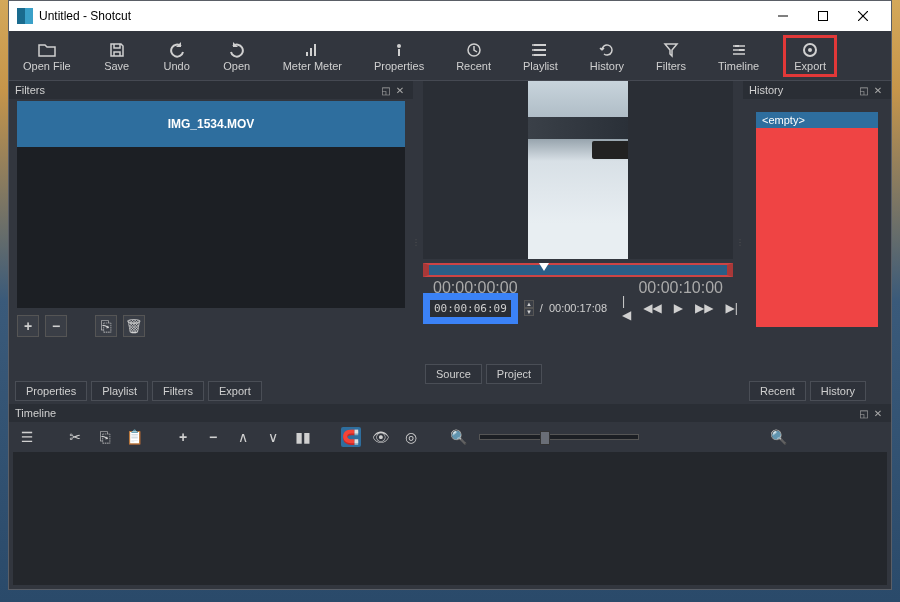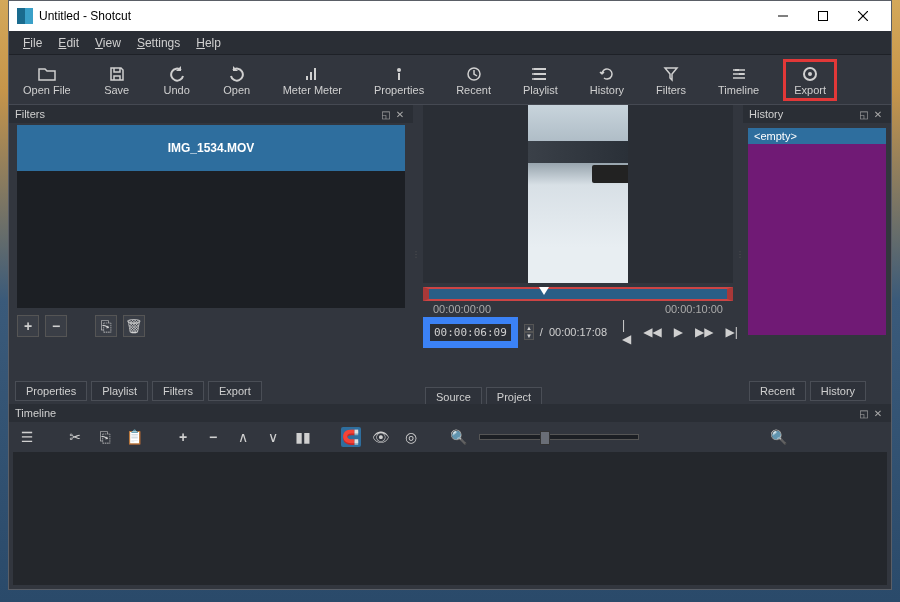--- a/index.html
+++ b/index.html
@@ -29,28 +29,28 @@
 .tab { background: #2e323a; color: #d0d0d0; font-size: 11px; padding: 3px 10px; border: 1px solid #4a4e56; cursor: default; }
 .splitter { width: 6px; background: #32363e; display: flex; align-items: center; justify-content: center; color: #555; font-size: 8px; }
 .preview-panel { width: 318px; display: flex; flex-direction: column; background: #32363e; }
 .preview-canvas { height: 178px; background: #2a2e35; display: flex; align-items: center; justify-content: center; margin: 0 4px; }
 .vid { width: 100px; height: 178px; background: linear-gradient(180deg, #c8d4dc 0%, #aab8c2 25%, #8a98a2 30%, #d8e0e6 45%, #e8eef2 80%); position: relative; }
 .vid::before { content: ""; position: absolute; top: 36px; left: 0; right: 0; height: 22px; background: linear-gradient(90deg, #3a4048 0%, #2a3038 100%); }
 .vid::after { content: ""; position: absolute; top: 60px; right: 0; width: 36px; height: 18px; background: #222; border-radius: 2px 0 0 2px; }
 .scrub { height: 34px; padding: 4px; }
 .scrub-track { height: 14px; background: #2a5e86; border-left: 6px solid #a83838; border-right: 6px solid #a83838; border-top: 2px solid #c44; border-bottom: 2px solid #c44; position: relative; }
 .scrub-head { position: absolute; left: 37%; top: -2px; width: 0; height: 0; border-left: 5px solid transparent; border-right: 5px solid transparent; border-top: 8px solid #fff; }
-.scrub-labels { display: flex; justify-content: space-between; font-size: 11px; color: #aaa; padding: 2px 10px; }
+.scrub-labels { display: flex; justify-content: space-between; font-size: 16px; color: #aaa; padding: 2px 10px; }
 .transport { height: 30px; display: flex; align-items: center; gap: 6px; padding: 0 4px; font-size: 11px; color: #d0d0d0; }
 .timecode { background: #2a2e35; border: 7px solid #3b82f6; padding: 2px 4px; font-family: monospace; }
 .spin { display: flex; flex-direction: column; }
 .spin div { width: 10px; height: 8px; background: #3a3e46; border: 1px solid #555; font-size: 6px; text-align: center; line-height: 6px; }
 .tctrl { color: #d0d0d0; font-size: 12px; padding: 0 3px; cursor: default; }
 .history-panel { width: 148px; display: flex; flex-direction: column; background: #32363e; }
-.history-body { flex: 1; background: #701a75; margin: 5px; }
+.history-body { flex: 1; background: #ef4444; margin: 13px; }
 .hist-item { background: #2e6e9e; color: #fff; font-size: 11px; padding: 2px 6px; }
 .timeline-panel { height: 185px; background: #32363e; display: flex; flex-direction: column; }
 .tl-tools { height: 30px; display: flex; align-items: center; gap: 10px; padding: 4px 8px; background: #32363e; }
 .tl-tools .tic { width: 20px; height: 20px; display: flex; align-items: center; justify-content: center; color: #d0d0d0; font-size: 14px; cursor: default; }
 .tl-tools .tic.sel { background: #2e6e9e; border-radius: 2px; }
 .tl-body { flex: 1; background: #24272c; margin: 0 4px 4px 4px; }
 .zoom { width: 160px; height: 6px; background: #1c1f24; position: relative; border: 1px solid #555; }
 .zoom-handle { position: absolute; left: 38%; top: -4px; width: 10px; height: 14px; background: #6a6e76; border: 1px solid #333; }
 svg { display: block; }
 </style>
@@ -74,27 +74,20 @@
         </svg>
     </div>
     <div class="winbtn">
       <svg width="10" height="10" viewBox="0 0 10 10">
           <line x1="0" y1="0" x2="10" y2="10" stroke="#000" stroke-width="1.2"></line>
           <line x1="10" y1="0" x2="0" y2="10" stroke="#000" stroke-width="1.2"></line>
         </svg>
     </div>
   </div>
 
-  <div class="menubar">
-      <span><u>F</u>ile</span>
-      <span><u>E</u>dit</span>
-      <span><u>V</u>iew</span>
-      <span><u>S</u>ettings</span>
-      <span><u>H</u>elp</span>
-    </div>
 
   <div class="toolbar">
       <div class="tbtn">
         <div class="ic">
           <svg width="18" height="16" viewBox="0 0 18 16">
             <path d="M1 3h6l2 2h8v9H1z" fill="none" stroke="#d0d0d0" stroke-width="1.5"></path>
           </svg>
         </div>
         <div>Open File</div>
       </div>

